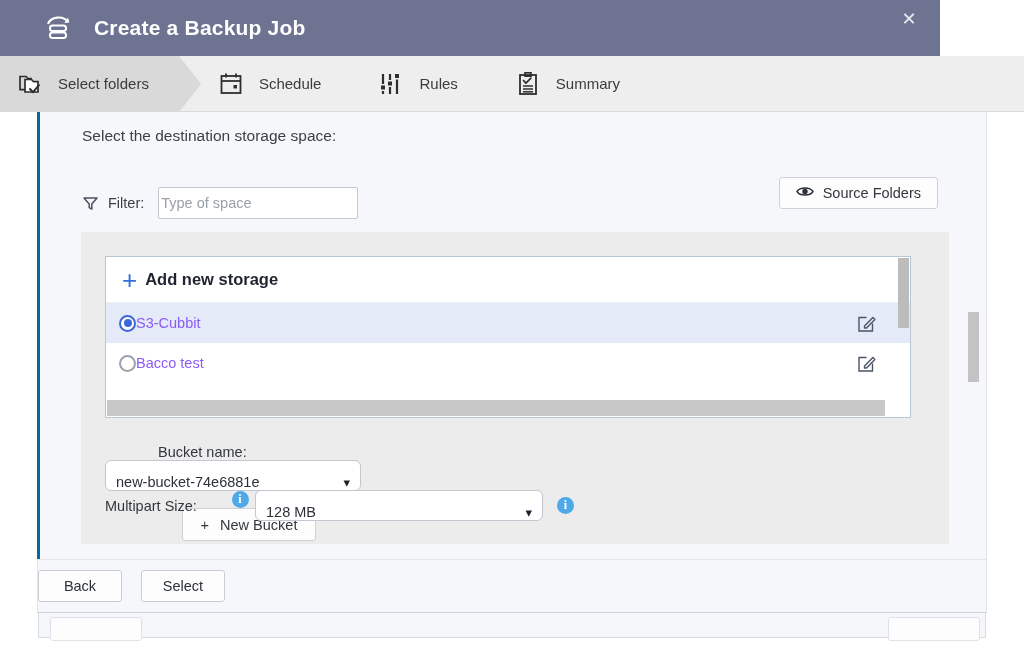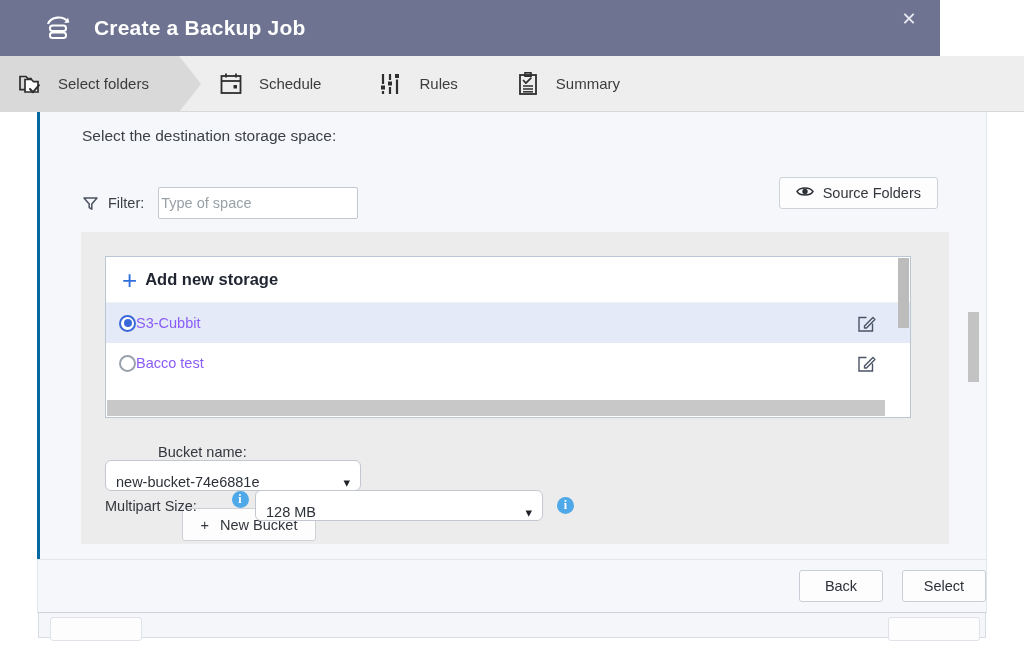--- a/index.html
+++ b/index.html
@@ -139,21 +139,21 @@
     margin-left: 32px; height: 33px; padding: 0 18px; background: #fdfdfd;
     border: 1px solid #cdd2d9; border-radius: 3px; display: flex; align-items: center; gap: 11px;
     font-size: 14.5px; color: #33373d; cursor: pointer;
   }
 
   
   .footer {
     position: absolute; left: 37px; top: 559px; width: 950px; height: 54px;
     background: #f5f7fa; border-top: 1px solid #e3e6eb;
     border-left: 1px solid #e2e5ea; border-right: 1px solid #e2e5ea; border-bottom: 1px solid #cfd4dc;
-    display: flex; align-items: center; justify-content: flex-end; gap: 19px;
+    display: flex; align-items: center; justify-content: flex-start; gap: 19px;
   }
   .foot-btn {
     width: 84px; height: 32px; background: #fdfdfd; border: 1px solid #c9ced6;
     border-radius: 3px; font-size: 14.5px; color: #2c3138; cursor: pointer;
     font-family: "Liberation Sans", sans-serif;
   }
 
   
   .dlg-vscroll-track { position: absolute; left: 966px; top: 113px; width: 15px; height: 446px; background: #f5f7fa; }
   .dlg-vscroll { position: absolute; left: 968px; top: 312px; width: 11px; height: 70px; background: #c3c3c3; }

